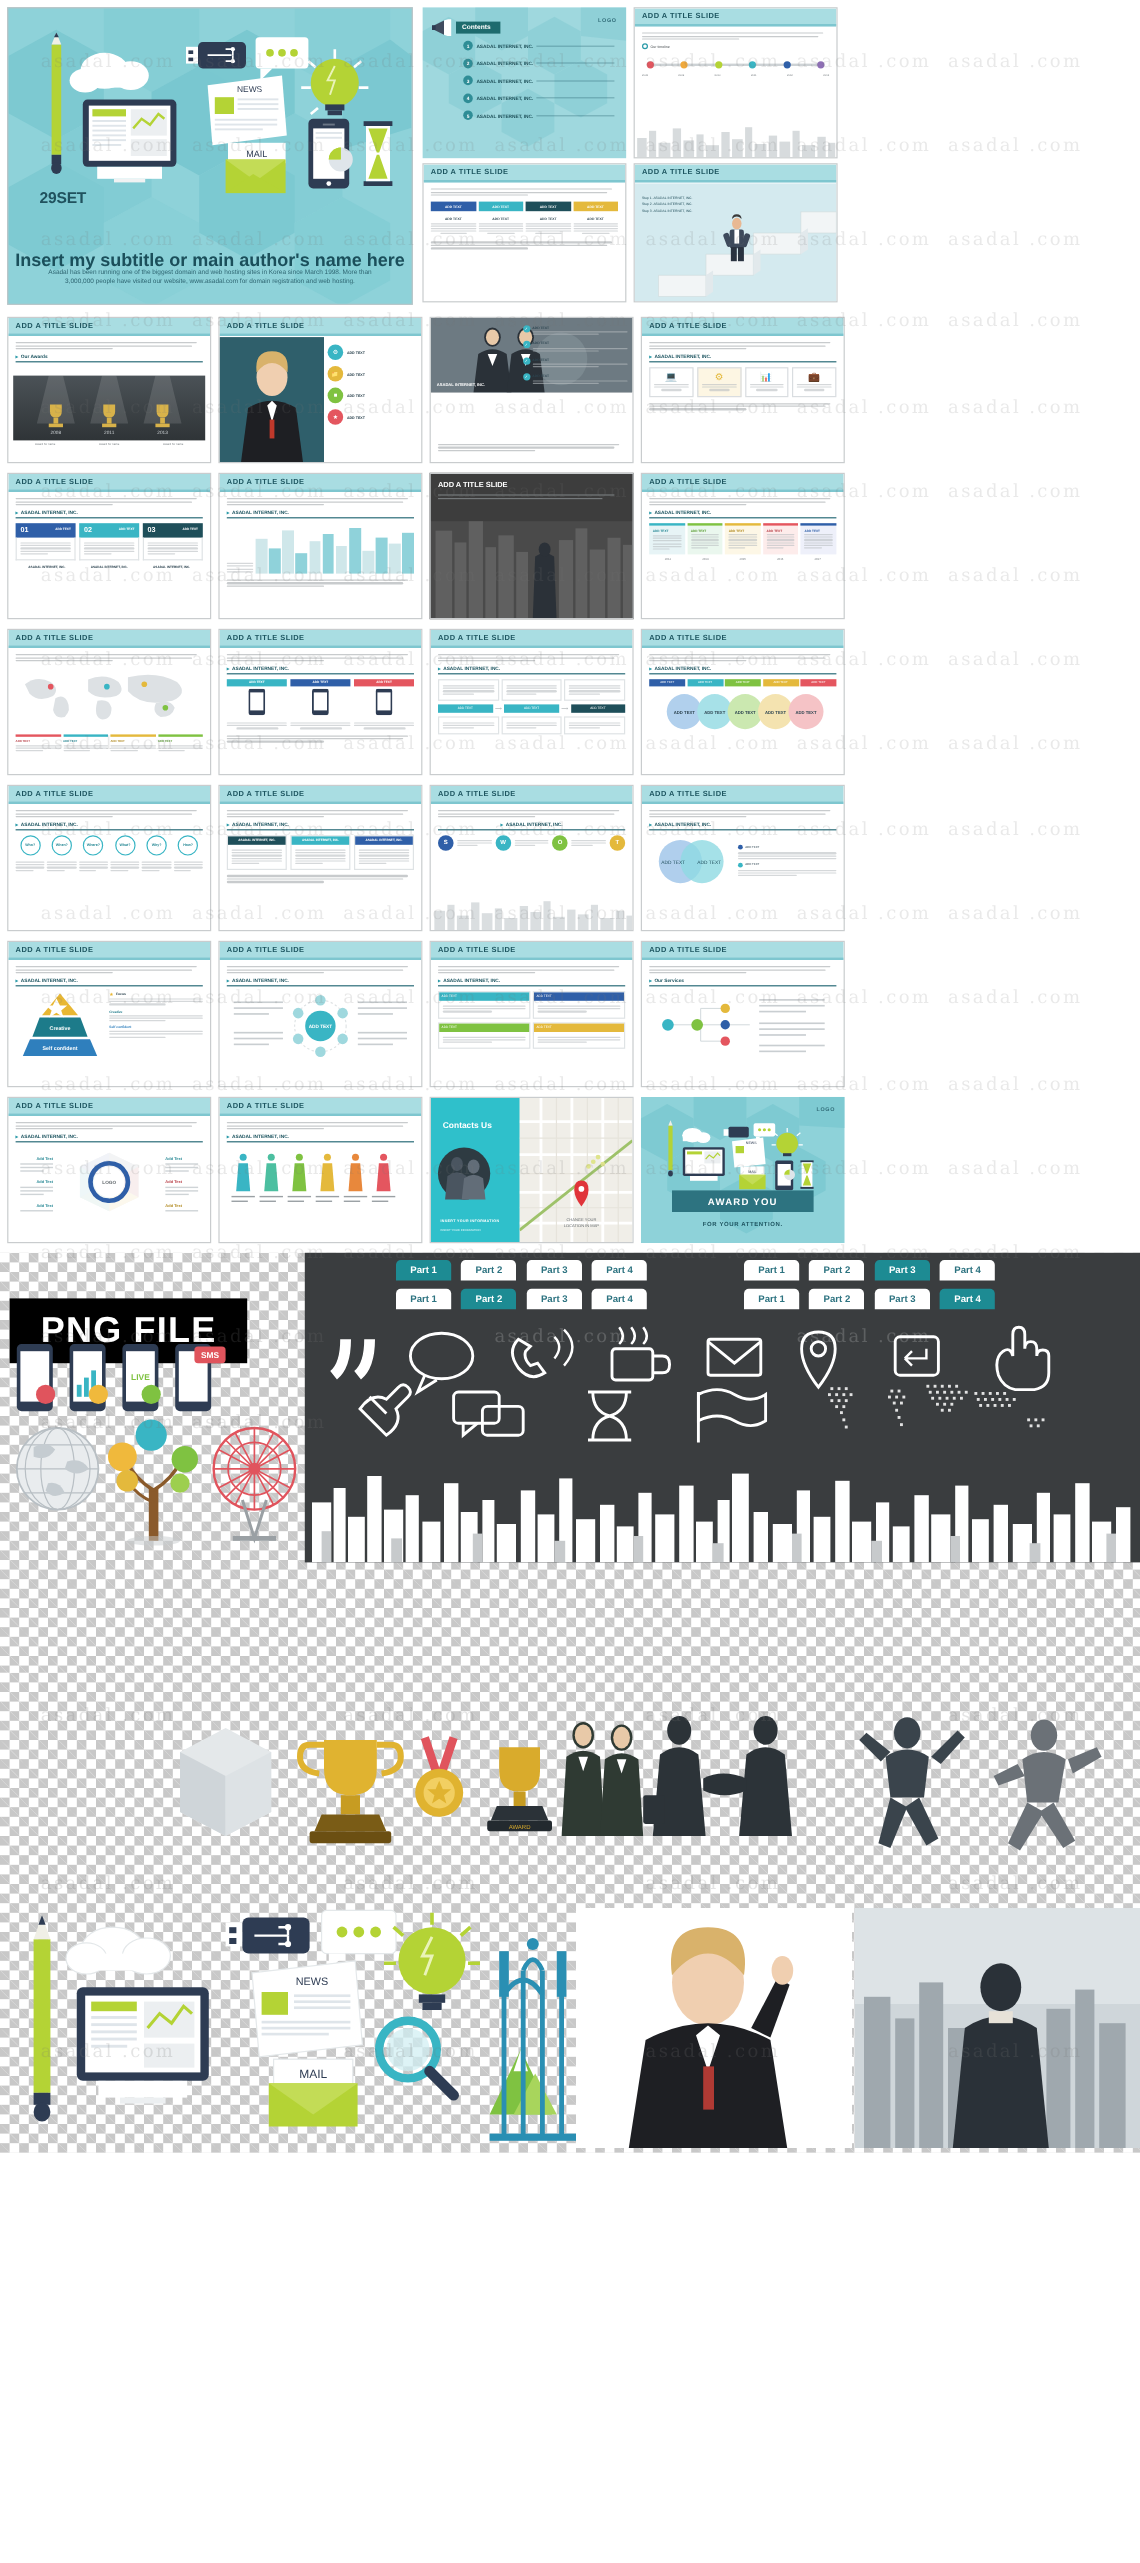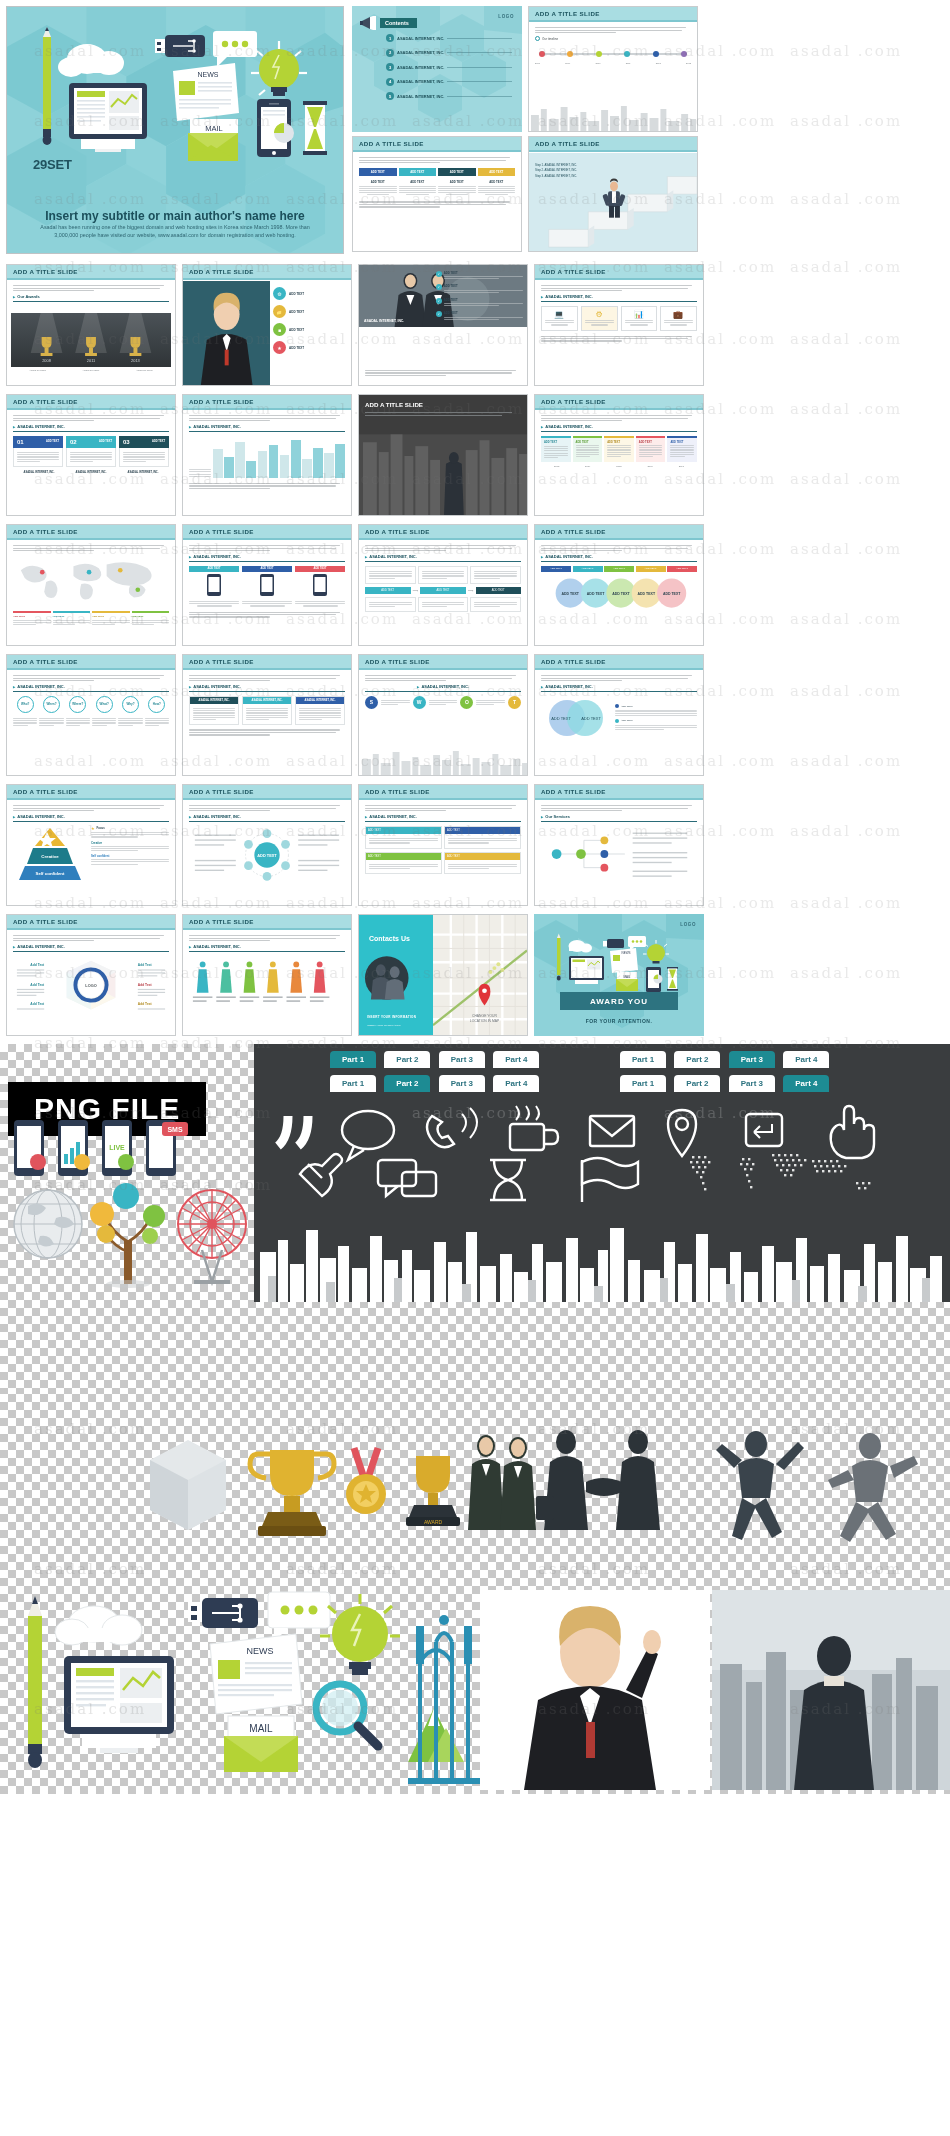--- a/index.html
+++ b/index.html
@@ -59,21 +59,21 @@
     padding-left:8px; gap:6px;
   }
   .ht1 { color:#f2e27a; font-size:19px; font-weight:bold; letter-spacing:-.3px; }
   .ht2 { color:#ffffff; font-size:19px; font-weight:bold; letter-spacing:-.3px; }
   .hero-29 {
     position:absolute; left:26px; top:150px;
     color:#20525e; font-size:13px; font-weight:bold; letter-spacing:-.2px;
   }
   .hero-sub {
     position:absolute; left:0; right:0; top:202px; text-align:center;
-    color:#1b4f5b; font-size:12px; font-weight:bold;
+    color:#1b4f5b; font-size:15px; font-weight:bold;
   }
   .hero-desc {
     position:absolute; left:30px; right:30px; top:216px; text-align:center;
     color:#2e6571; font-size:5.4px; line-height:1.55;
   }
 
   
   .contents-bg { position:absolute; inset:0; background:#9fd8de; }
   .cont-tag {
     position:absolute; left:28px; top:12px; background:#1e6b6e;

